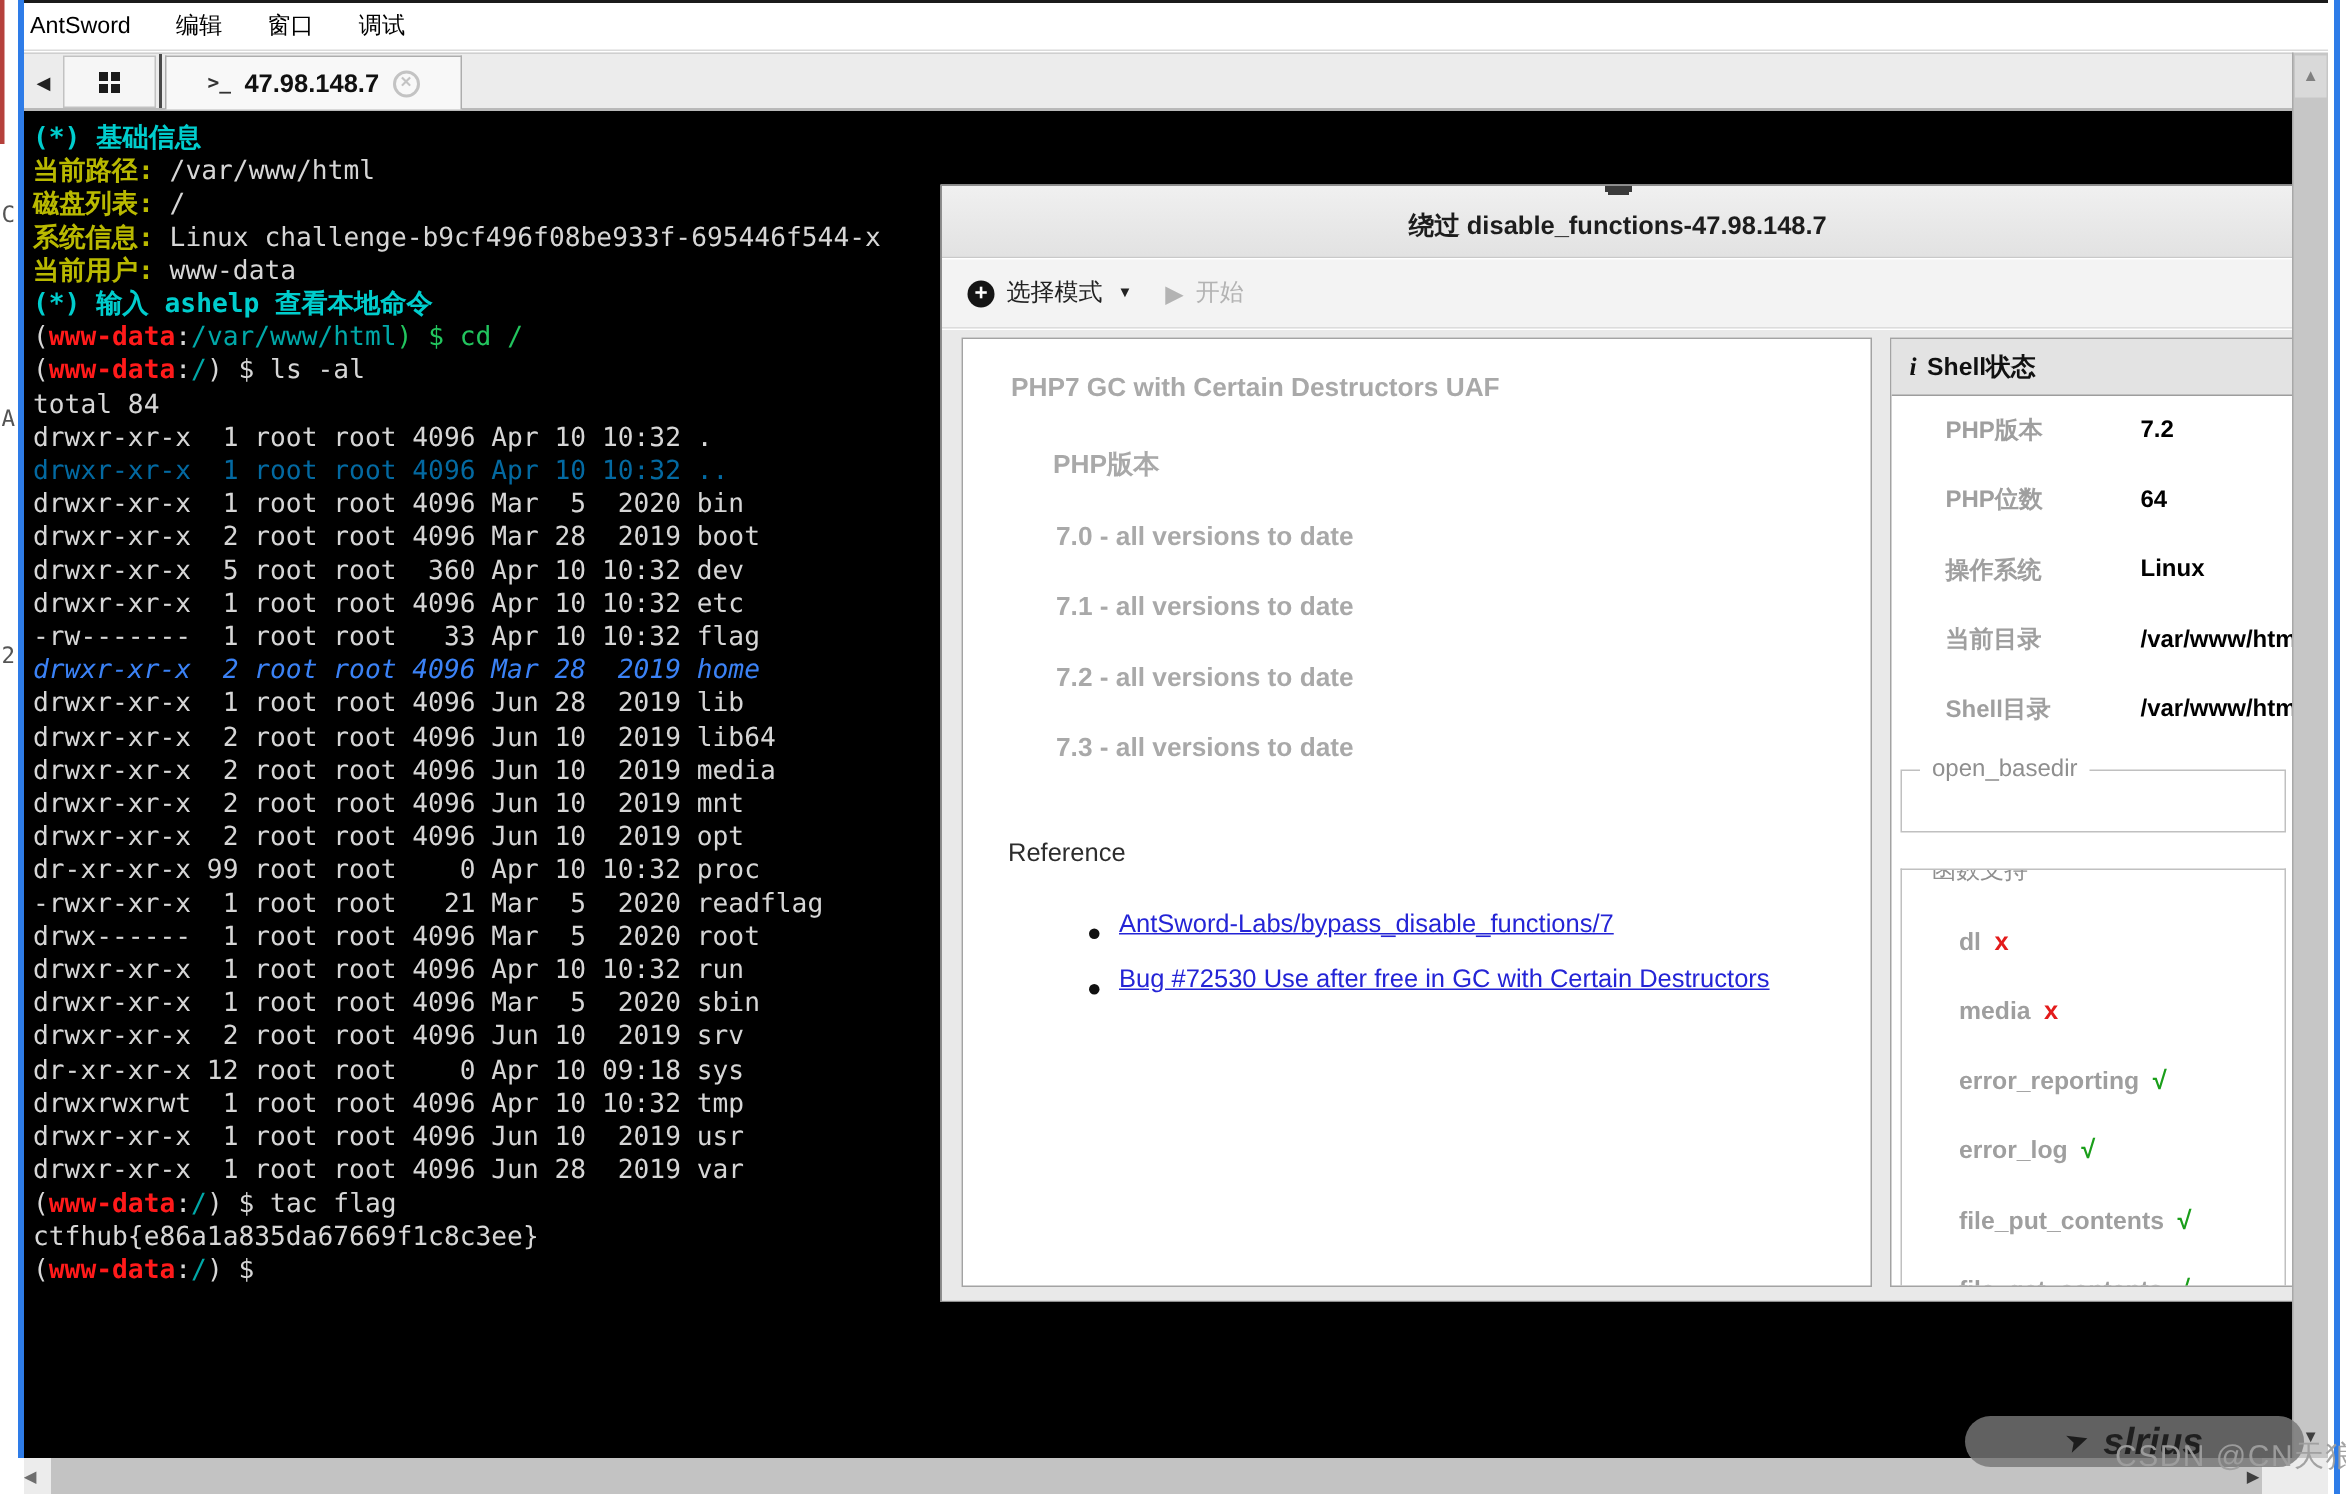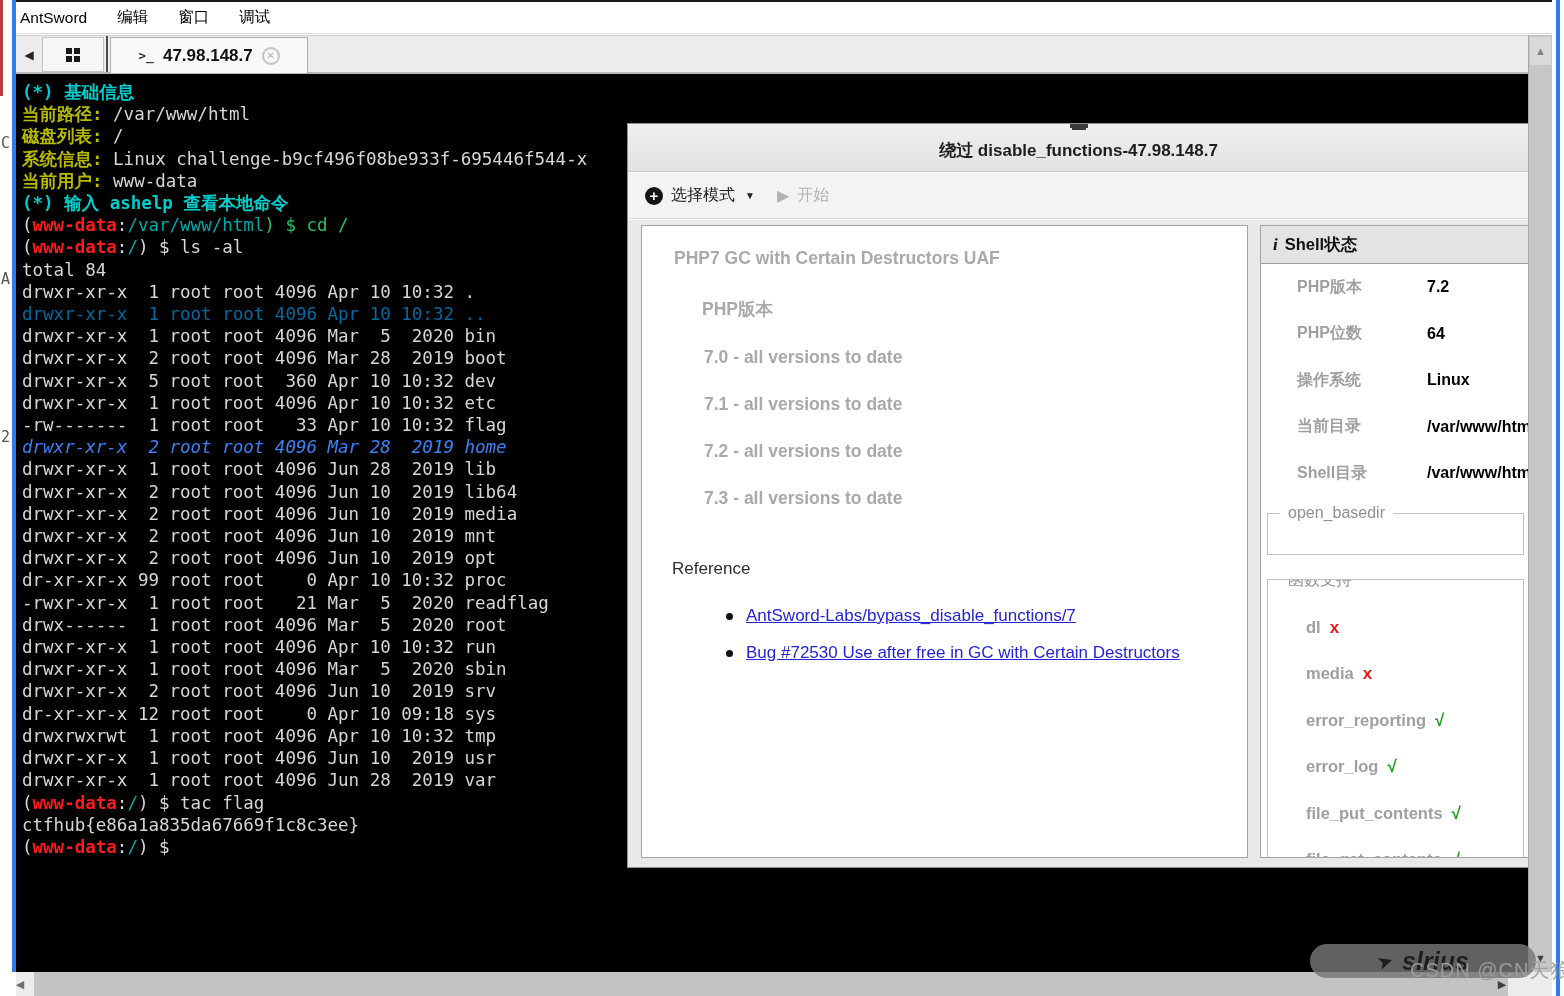--- a/index.html
+++ b/index.html
@@ -68,21 +68,21 @@
   .start-label { font-size:16px; }
   .dlg-body { position:absolute; left:0; top:96px; right:0; bottom:0; background:#e9e9e9; }
 
   .content-panel { position:absolute; left:13px; top:5px; width:607px; height:633px; background:#fff;
                    border:1px solid #a3a3a3; overflow:hidden; }
   .exp-heading { margin:22px 0 0 32px; font-size:17.5px; font-weight:bold; color:#a9a9a9; }
   .exp-subheading { margin:28px 0 0 60px; font-size:17.5px; font-weight:bold; color:#a9a9a9; }
   .version-item { margin:26px 0 0 62px; font-size:17.5px; font-weight:bold; color:#a9a9a9; cursor:pointer; }
   .ref-label { margin:50px 0 0 30px; font-size:17px; color:#2d2d2d; }
   .ref-list { margin:27px 0 0 84px; }
-  .ref-item { display:flex; align-items:center; gap:13px; margin-bottom:17px; }
+  .ref-item { display:flex; align-items:flex-end; gap:13px; margin-bottom:17px; }
   .bullet { width:7px; height:7px; border-radius:50%; background:#111; flex:none; }
   .ref-item a { color:#2424d6; text-decoration:underline; font-size:17px; }
 
   .status-panel { position:absolute; left:632px; top:5px; width:273px; height:633px; background:#fff;
                   border:1px solid #a3a3a3; overflow:hidden; }
   .status-header { height:38px; background:#e3e3e3; border-bottom:1px solid #9d9d9d; display:flex;
                    align-items:center; padding-left:12px; gap:7px; font-weight:bold; font-size:16.5px; color:#111; }
   .info-icon { font-family:"Liberation Serif", serif; font-style:italic; font-weight:bold; font-size:17px; }
   .srow { height:46.5px; display:flex; align-items:center; }
   .slabel { width:130px; margin-left:36px; flex:none; font-weight:bold; font-size:16px; color:#9f9f9f; }

